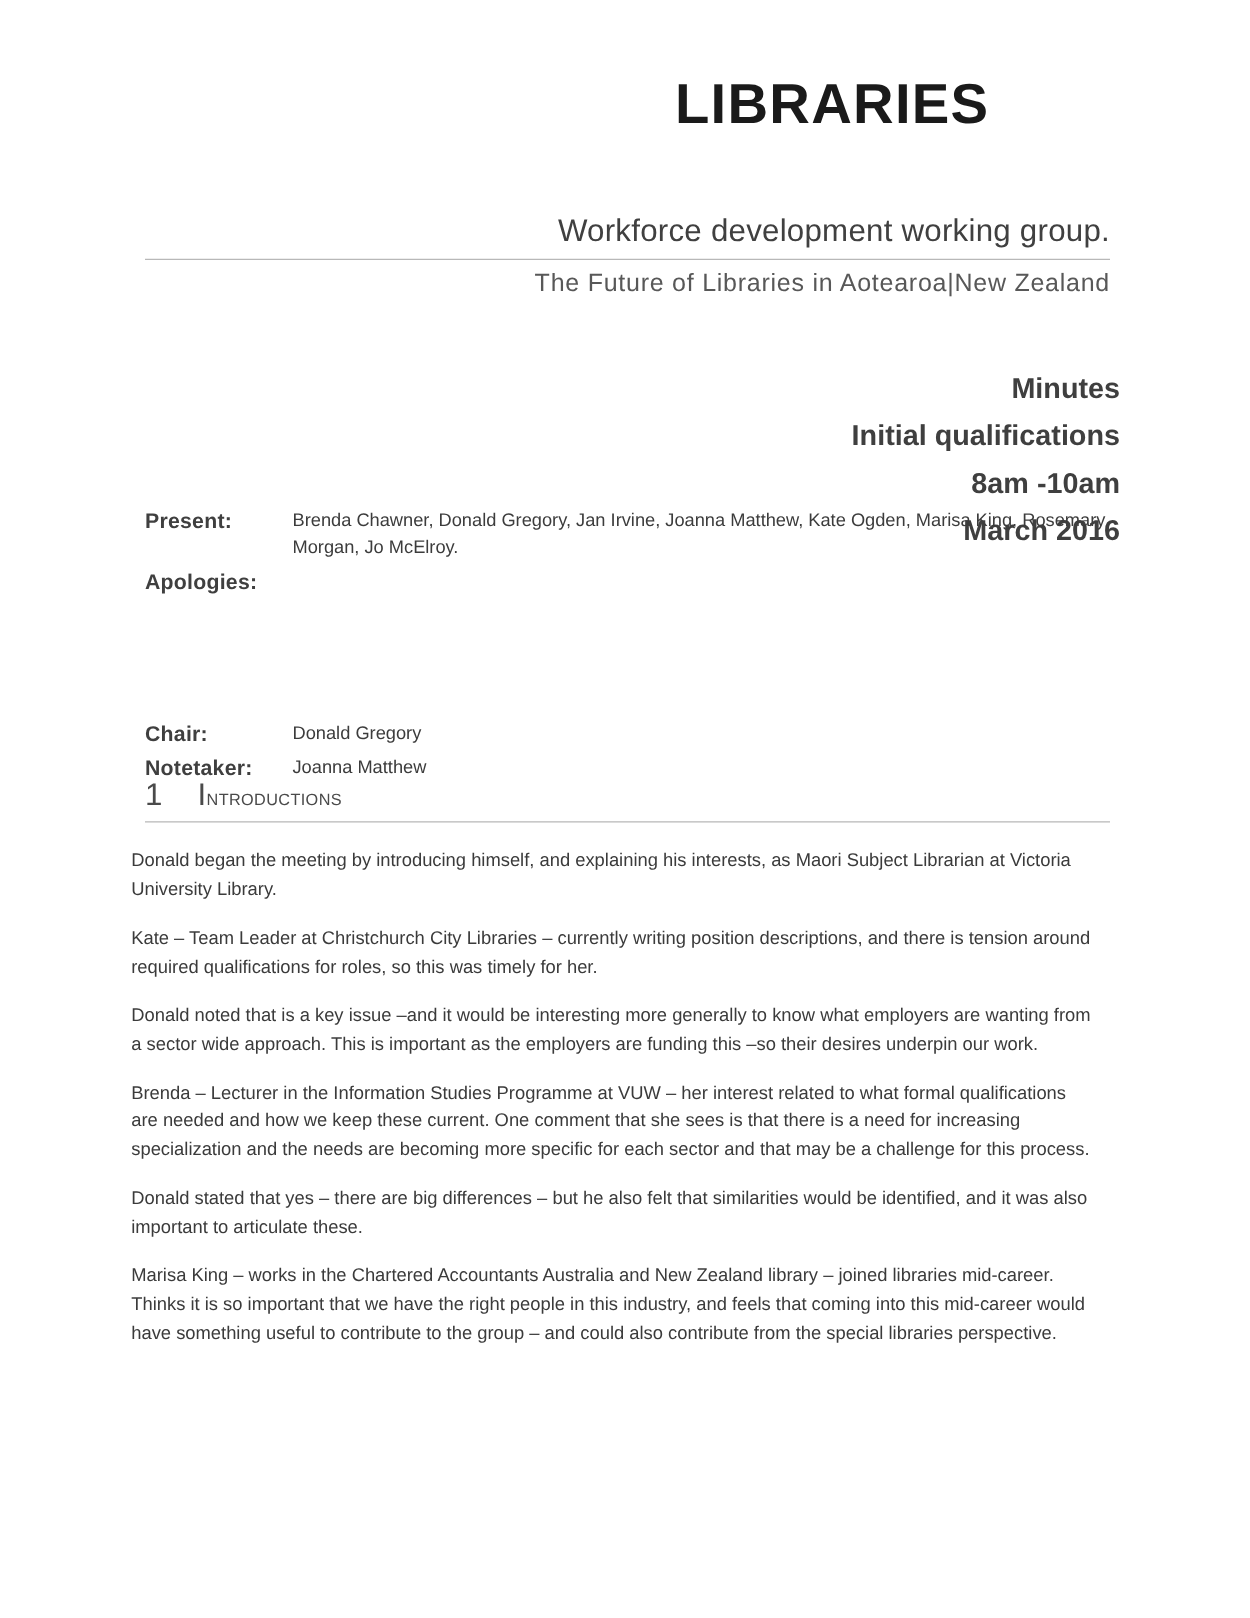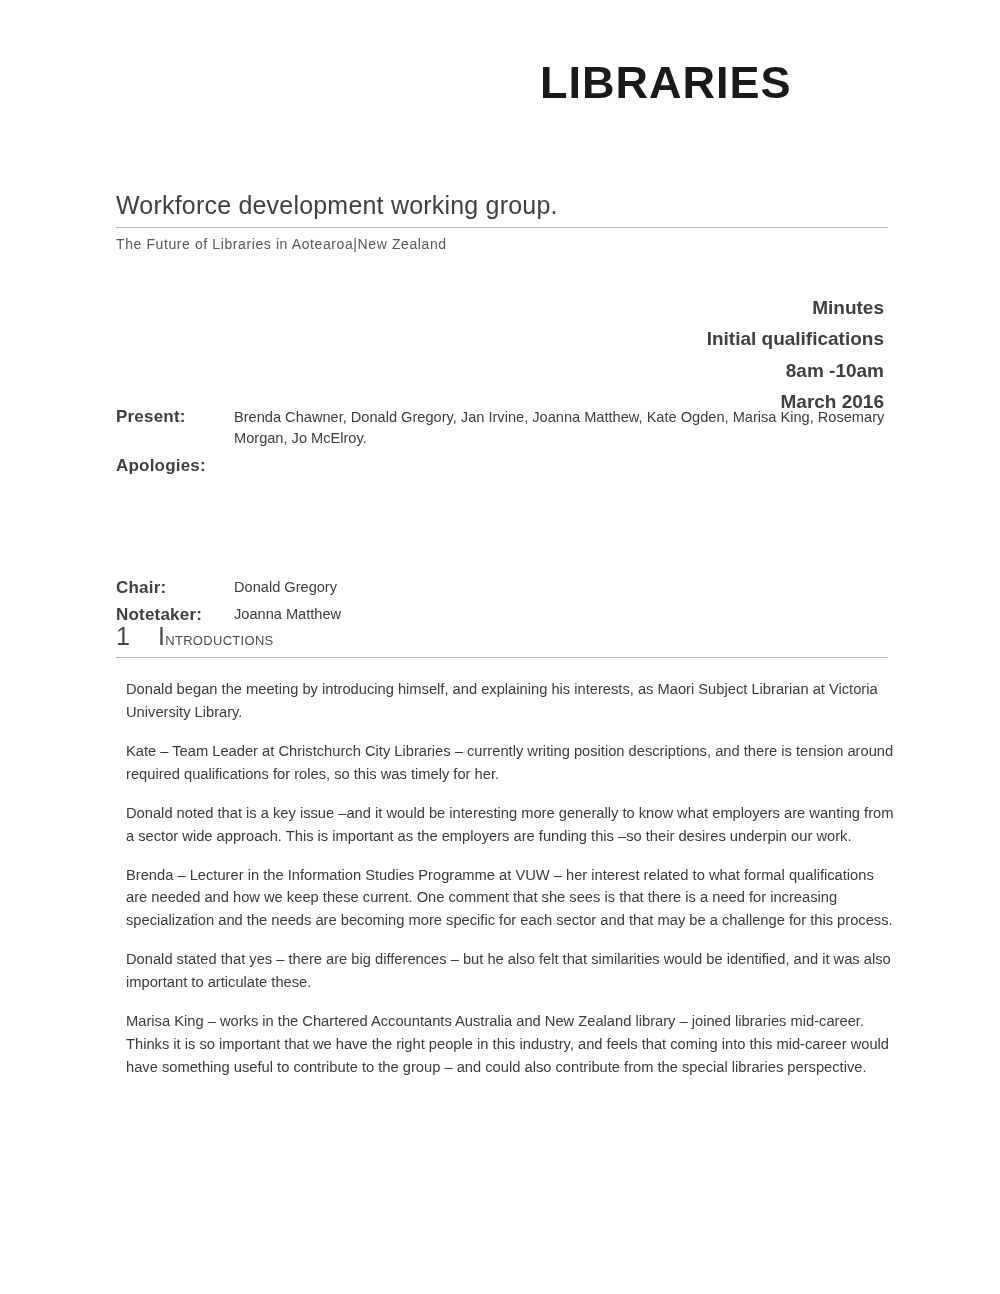--- a/index.html
+++ b/index.html
@@ -48,53 +48,54 @@
     color: #1aa7d0;
     line-height: 1.05;
     white-space: nowrap;
     text-align: right;
     padding-right: 4px;
   }
 
   
   .title-wrap {
     position: absolute;
-    top: 190px;
+    top: 170px;
     left: 116px;
     width: 772px;
+    text-align: right;
   }
   .doc-title {
     font-size: 25px;
     font-weight: normal;
     color: #404040;
     letter-spacing: 0.2px;
     line-height: 1.2;
     margin: 0;
   }
   .title-rule {
     border: none;
     border-top: 1px solid #b8b8b8;
     margin: 7px 0 0 0;
   }
   .doc-subtitle {
-    font-size: 14px;
+    font-size: 20px;
     color: #585858;
     letter-spacing: 0.6px;
     margin-top: 8px;
   }
 
   
   .meta-block {
     position: absolute;
     top: 292px;
-    left: 112px;
+    left: 124px;
     width: 772px;
     text-align: right;
     font-weight: bold;
-    font-size: 19px;
+    font-size: 23px;
     color: #3f3f3f;
     line-height: 1.65;
   }
 
   
   .participants {
     position: absolute;
     top: 404px;
     left: 116px;
     width: 790px;
@@ -151,21 +152,21 @@
   .section-rule {
     border: none;
     border-top: 1px solid #b8b8b8;
     margin: 6px 0 0 0;
   }
 
   
   .body-wrap {
     position: absolute;
     top: 678px;
-    left: 126px;
+    left: 105px;
     width: 772px;
   }
   .body-wrap p {
     font-size: 14.7px;
     line-height: 1.56;
     color: #3b3b3b;
     margin: 0 0 16px 0;
     text-align: left;
   }
 </style>

